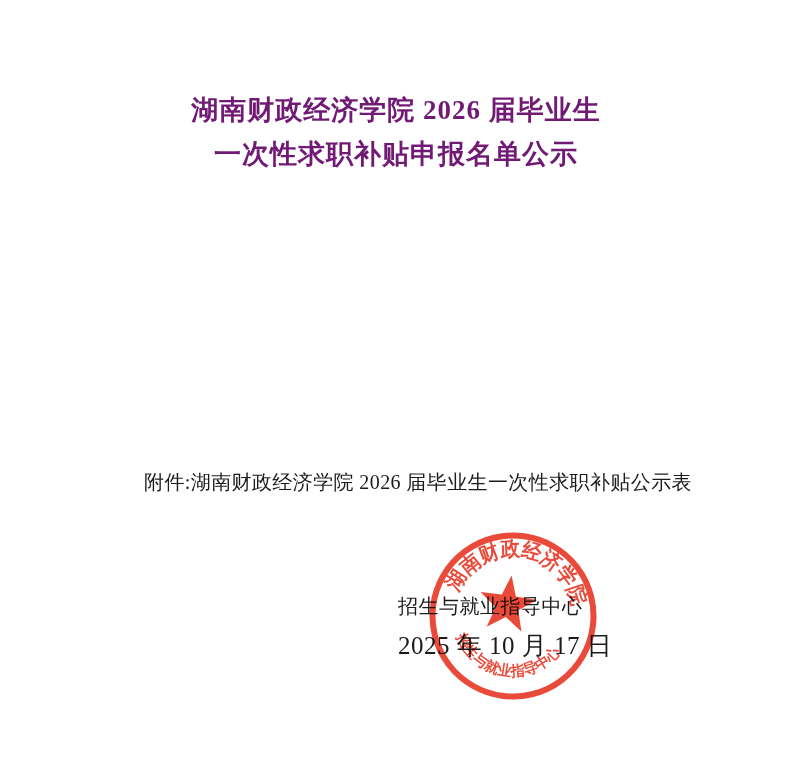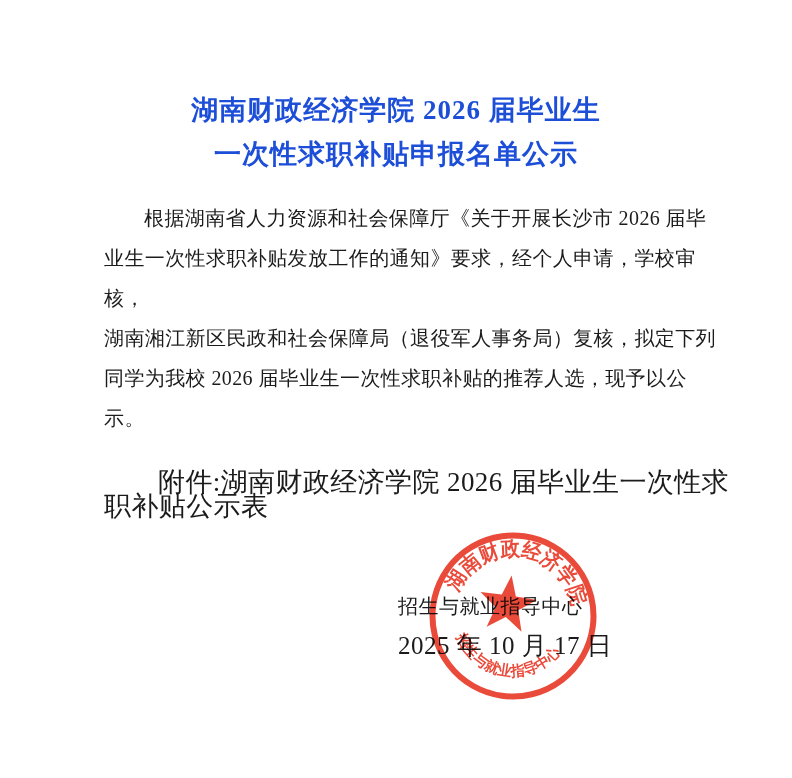--- a/index.html
+++ b/index.html
@@ -20,42 +20,42 @@
     position: absolute;
     top: 88px;
     left: 0;
     right: 0;
     text-align: center;
     font-size: 27px;
     font-weight: bold;
     line-height: 44px;
     letter-spacing: 1px;
     white-space: pre-line;
-    color: #1d4ed8;
+    color: #701a75;
   }
   .body-text {
     position: absolute;
     left: 104px;
     top: 198px;
     width: 616px;
     font-size: 20px;
     line-height: 40px;
   }
   .body-text p {
     margin: 0;
     text-indent: 2em;
     white-space: pre-line;
     letter-spacing: 0.4px;
   }
   .attachment {
     position: absolute;
     left: 104px;
     top: 470px;
     width: 640px;
-    font-size: 27px;
+    font-size: 20px;
     line-height: 24px;
     text-indent: 2em;
     letter-spacing: 0.4px;
     white-space: pre-line;
   }
   .sig-dept {
     position: absolute;
     left: 398px;
     top: 594px;
     font-size: 20px;
@@ -89,24 +89,20 @@
 </style>
 </head>
 <body>
 
 <div class="page">
 
   <div class="doc-title">湖南财政经济学院 2026 届毕业生
 一次性求职补贴申报名单公示</div>
 
   <div class="body-text">
-    <p>根据湖南省人力资源和社会保障厅《关于开展长沙市 2026 届毕
-业生一次性求职补贴发放工作的通知》要求，经个人申请，学校审核，
-湖南湘江新区民政和社会保障局（退役军人事务局）复核，拟定下列
-同学为我校 2026 届毕业生一次性求职补贴的推荐人选，现予以公示。</p>
   </div>
 
   <div class="attachment">附件:湖南财政经济学院 2026 届毕业生一次性求职补贴公示表</div>
 
   <div class="sig-dept">招生与就业指导中心</div>
 
   <div class="sig-date">2025 年 10 月 17 日</div>
 
   <svg class="seal" viewBox="-90 -90 180 180" xmlns="http://www.w3.org/2000/svg">
     <defs>

